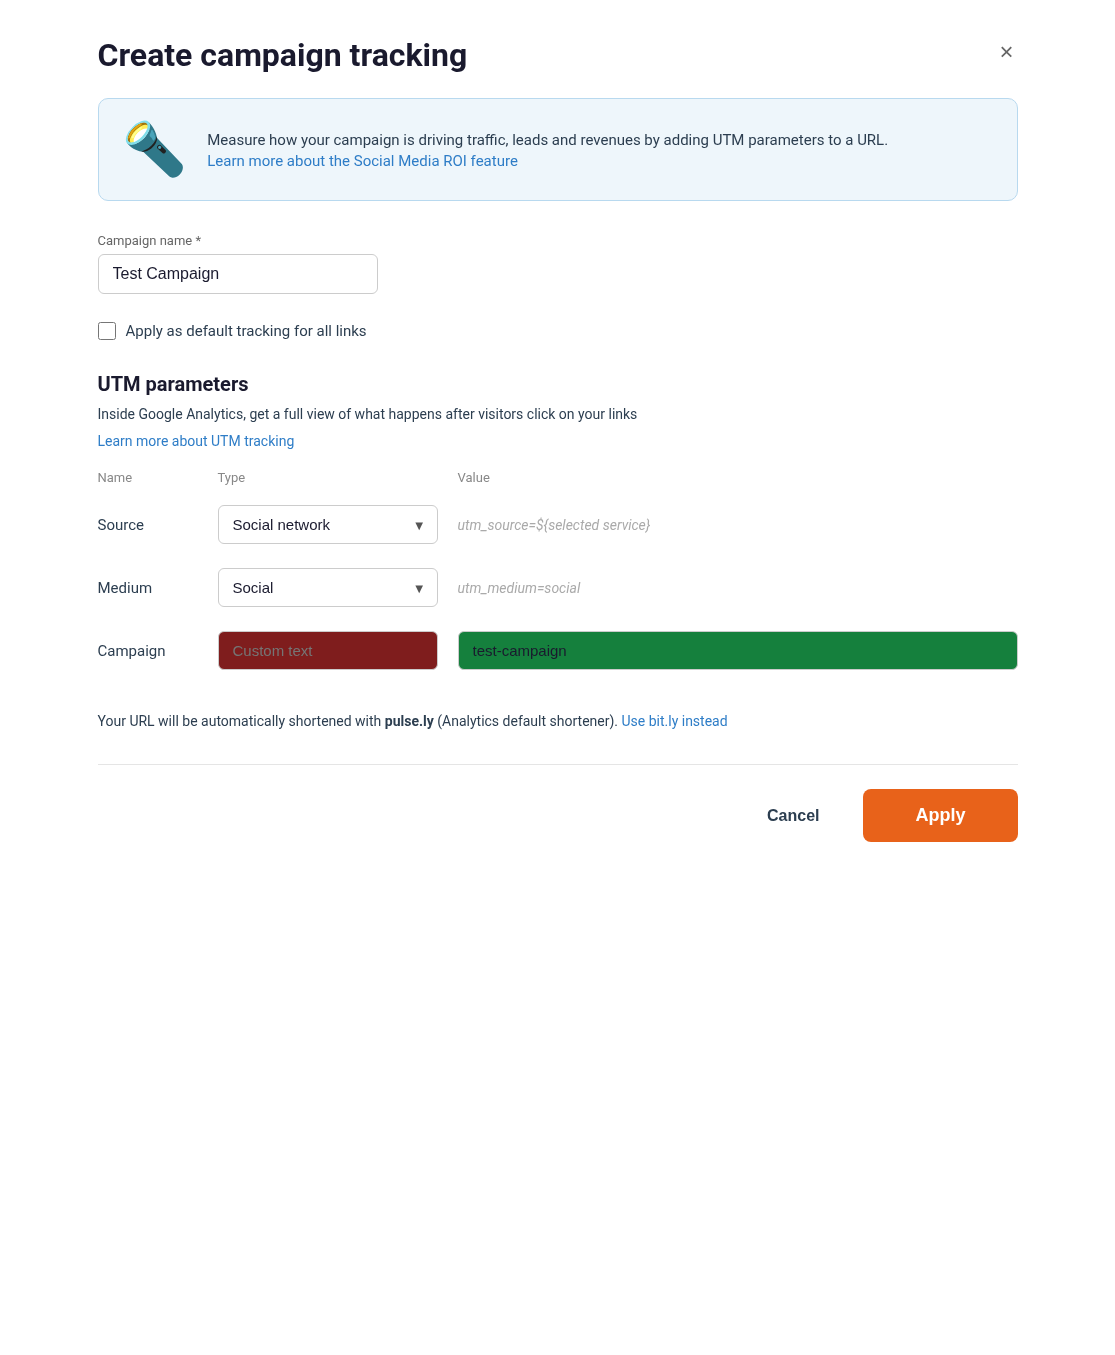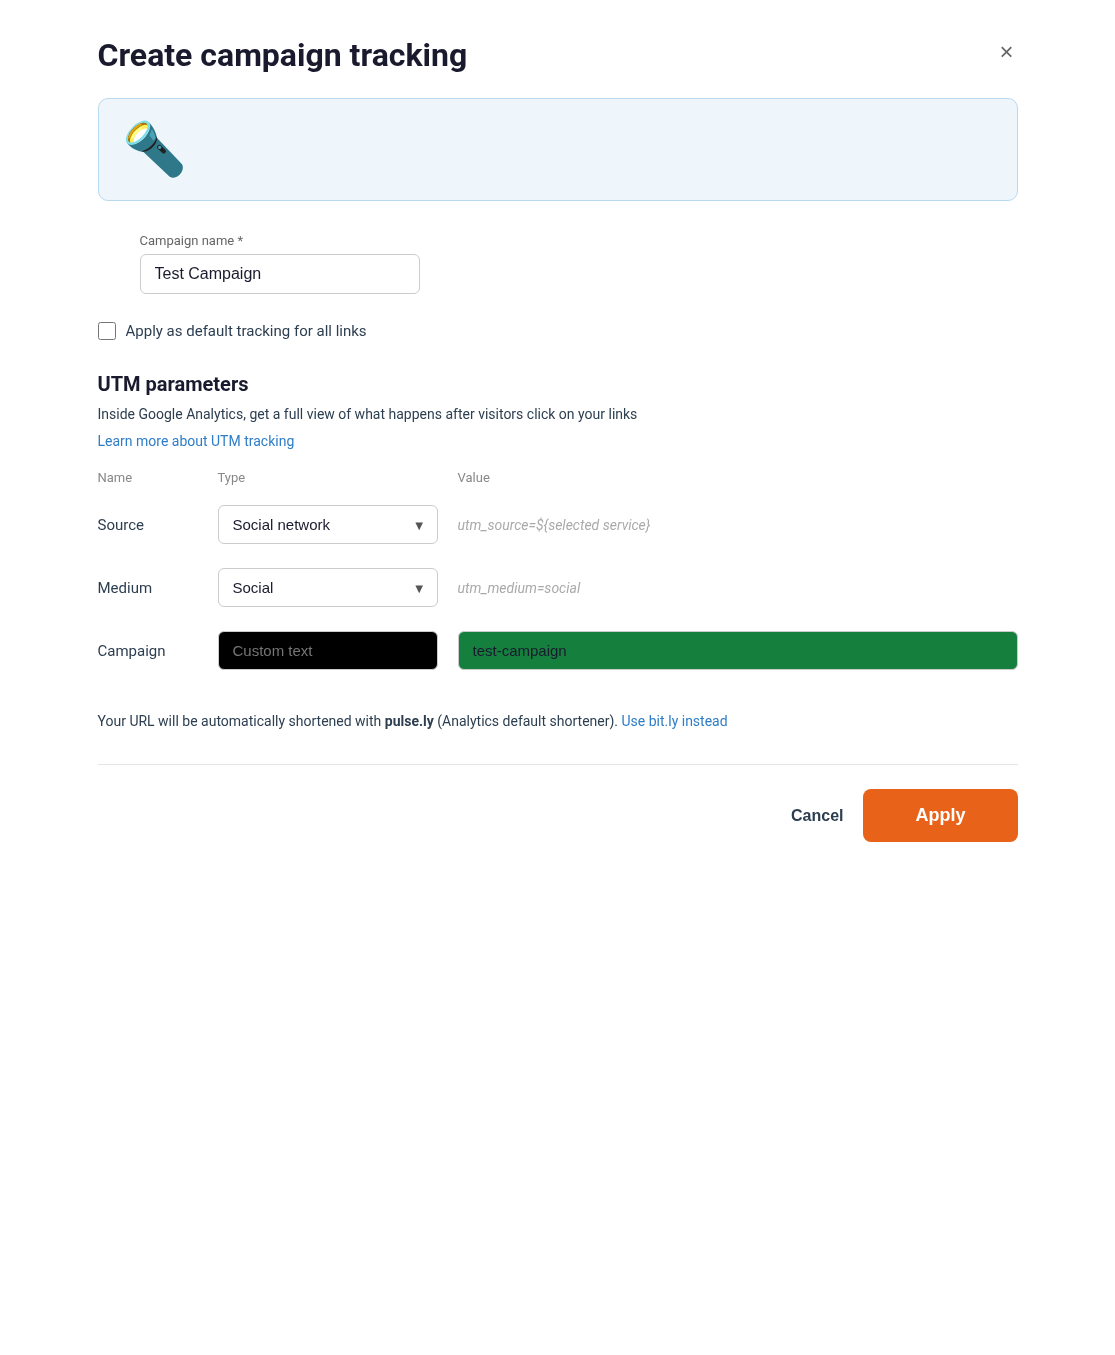--- a/index.html
+++ b/index.html
@@ -56,21 +56,20 @@
       color: #2c3e50;
       line-height: 1.5;
     }
     .info-link {
       color: #2e7dc7;
       text-decoration: none;
       font-size: 15px;
     }
     .form-section {
       margin-bottom: 28px;
-      margin-left: 42px;
     }
     .field-label {
       font-size: 13px;
       color: #666;
       margin-bottom: 6px;
       display: block;
     }
     .text-input {
       border: 1.5px solid #ccc;
       border-radius: 6px;
@@ -177,21 +176,21 @@
       color: #555;
     }
     .campaign-type-input {
       width: 220px;
       border: 1.5px solid #ccc;
       border-radius: 6px;
       padding: 10px 14px;
       font-size: 15px;
       color: #aaa;
       outline: none;
-      background: #000000;
+      background: #7f1d1d;
     }
     .campaign-value-input {
       width: 100%;
       border: 1.5px solid #ccc;
       border-radius: 6px;
       padding: 10px 14px;
       font-size: 15px;
       color: #1a1a2e;
       outline: none;
       background: #15803d;
@@ -206,20 +205,21 @@
     .shortener-text strong { font-weight: 700; }
     .shortener-link {
       color: #2e7dc7;
       text-decoration: none;
     }
     .footer {
       border-top: 1.5px solid #e5e5e5;
       display: flex;
       justify-content: flex-end;
       align-items: center;
+      gap: 24px;
       padding: 24px 0 36px 0;
       margin-top: 12px;
     }
     .cancel-btn {
       background: none;
       border: none;
       font-size: 16px;
       font-weight: 600;
       color: #2c3e50;
       cursor: pointer;
@@ -246,20 +246,24 @@
 
 <div class="modal">
 
   <div class="modal-header">
     <h1 class="modal-title">Create campaign tracking</h1>
     <button class="close-btn">×</button>
   </div>
 
   <div class="info-box">
     <span class="info-icon">🔦</span>
+    <div>
+      <p class="info-text">Measure how your campaign is driving traffic, leads and revenues by adding UTM parameters to a URL.</p>
+      <a class="info-link" href="#">Learn more about the Social Media ROI feature</a>
+    </div>
   </div>
 
   <div class="form-section">
     <label class="field-label">Campaign name *</label>
     <input class="text-input" type="text" value="Test Campaign" style="">
   </div>
 
   <div class="checkbox-row">
     <input type="checkbox" class="checkbox-input" style="">
     <span class="checkbox-label">Apply as default tracking for all links</span>

